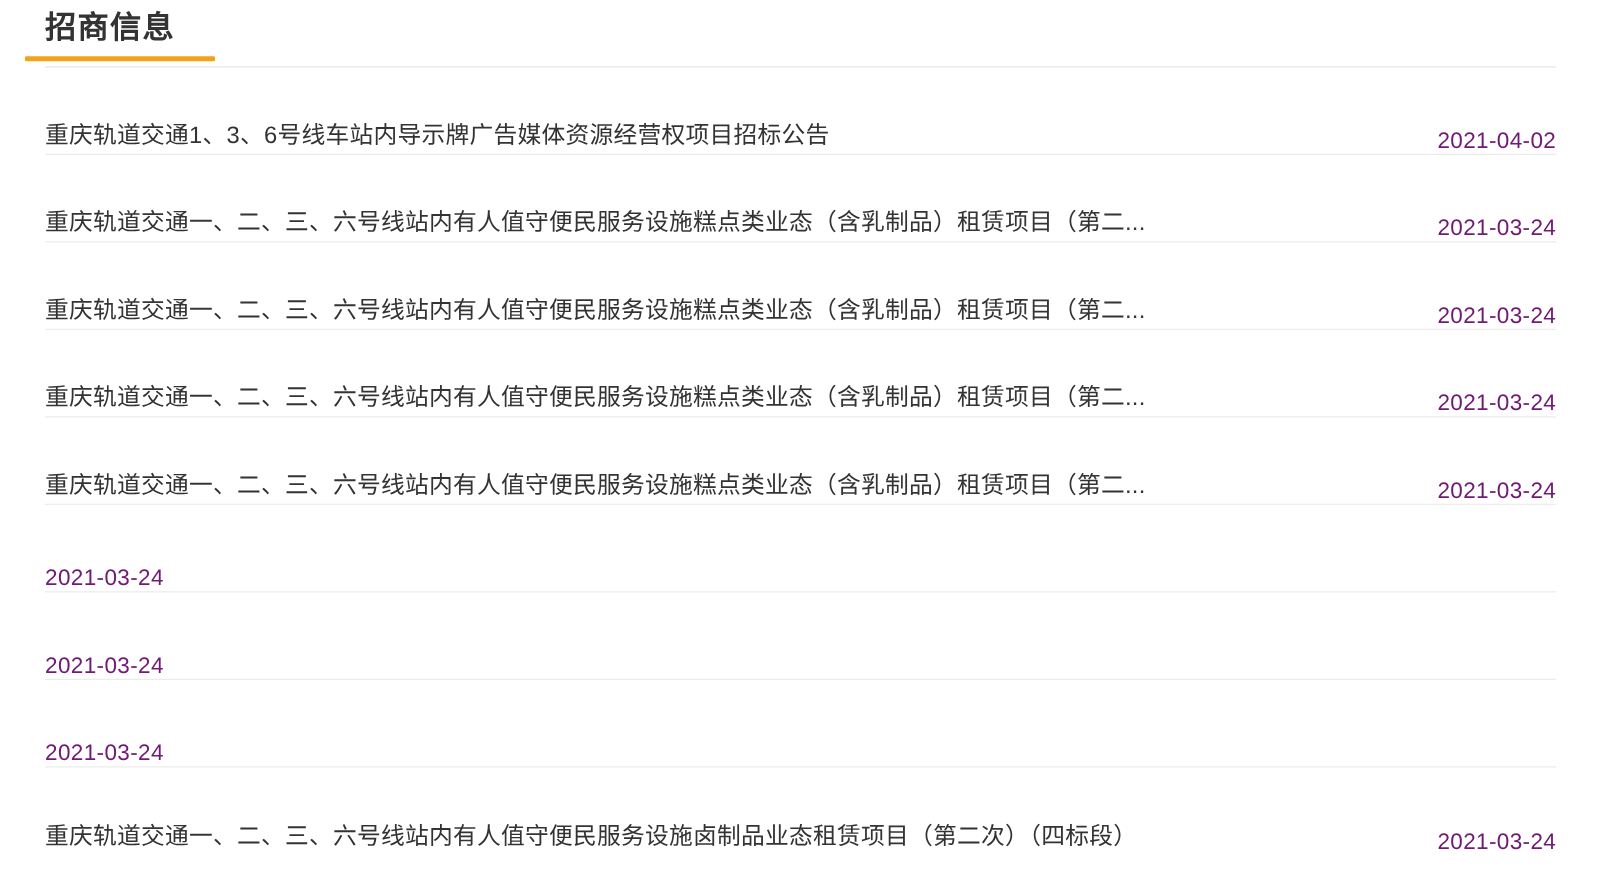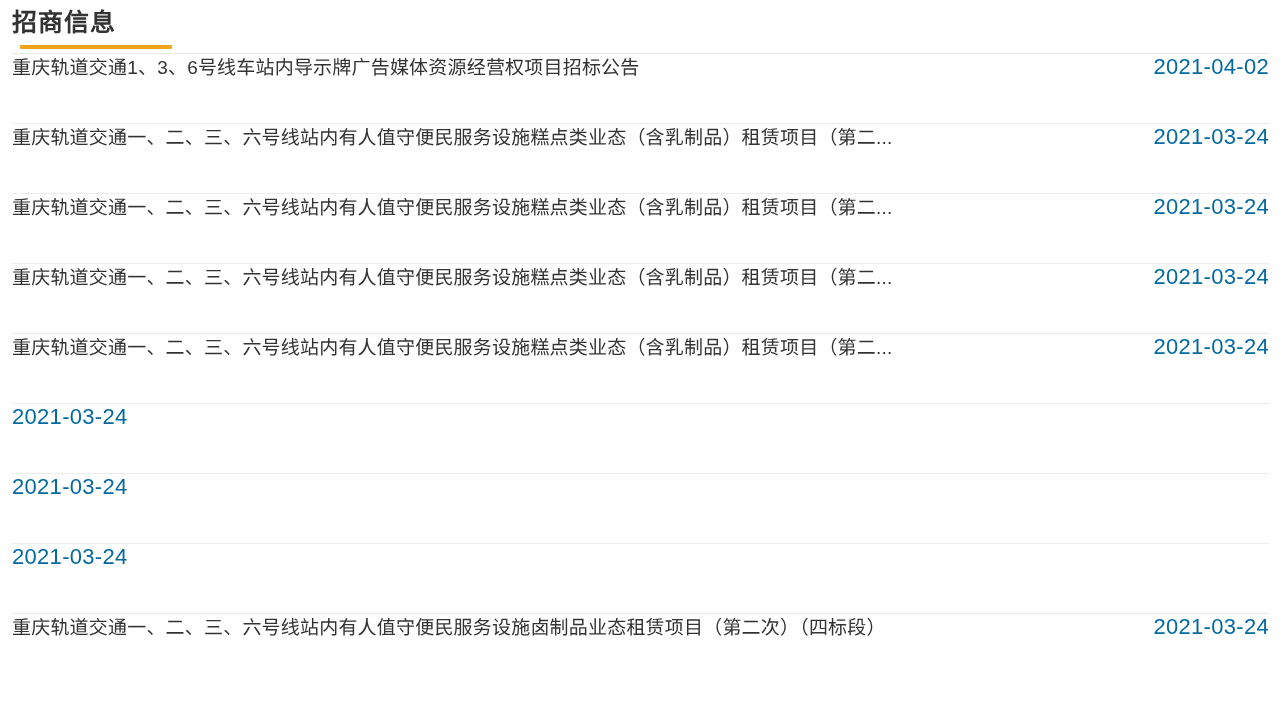--- a/index.html
+++ b/index.html
@@ -12,21 +12,21 @@
     height: 705px;
     font-family: "Liberation Sans", "DejaVu Sans", sans-serif;
     color: #333333;
     overflow: hidden;
   }
   .page {
     width: 1281px;
     height: 705px;
     position: relative;
     box-sizing: border-box;
-    padding: 0 12px;
+    padding: 0 36px;
   }
   
   .section-header {
     position: relative;
     height: 54px;
     box-sizing: border-box;
     border-bottom: 1px solid #e8e8e8;
     display: flex;
     align-items: flex-start;
   }
@@ -50,21 +50,21 @@
     border-radius: 1px;
   }
   
   .news-list {
     list-style: none;
     margin: 0;
     padding: 0;
   }
   .news-item {
     display: flex;
-    align-items: flex-start;
+    align-items: flex-end;
     justify-content: space-between;
     height: 70px;
     border-bottom: 1px solid #ececec;
     box-sizing: border-box;
     cursor: pointer;
   }
   .news-item:last-child {
     border-bottom: none;
   }
   .news-title {
@@ -72,22 +72,22 @@
     color: #333333;
     line-height: 28px;
     white-space: nowrap;
     overflow: hidden;
     text-overflow: ellipsis;
     flex: 1 1 auto;
     padding-right: 14px;
     letter-spacing: 0.2px;
   }
   .news-date {
-    font-size: 22px;
-    color: #0369a1;
+    font-size: 18px;
+    color: #701a75;
     flex: 0 0 auto;
     white-space: nowrap;
     letter-spacing: 0.3px;
   }
 </style>
 </head>
 <body>
 
 <div class="page">
 

